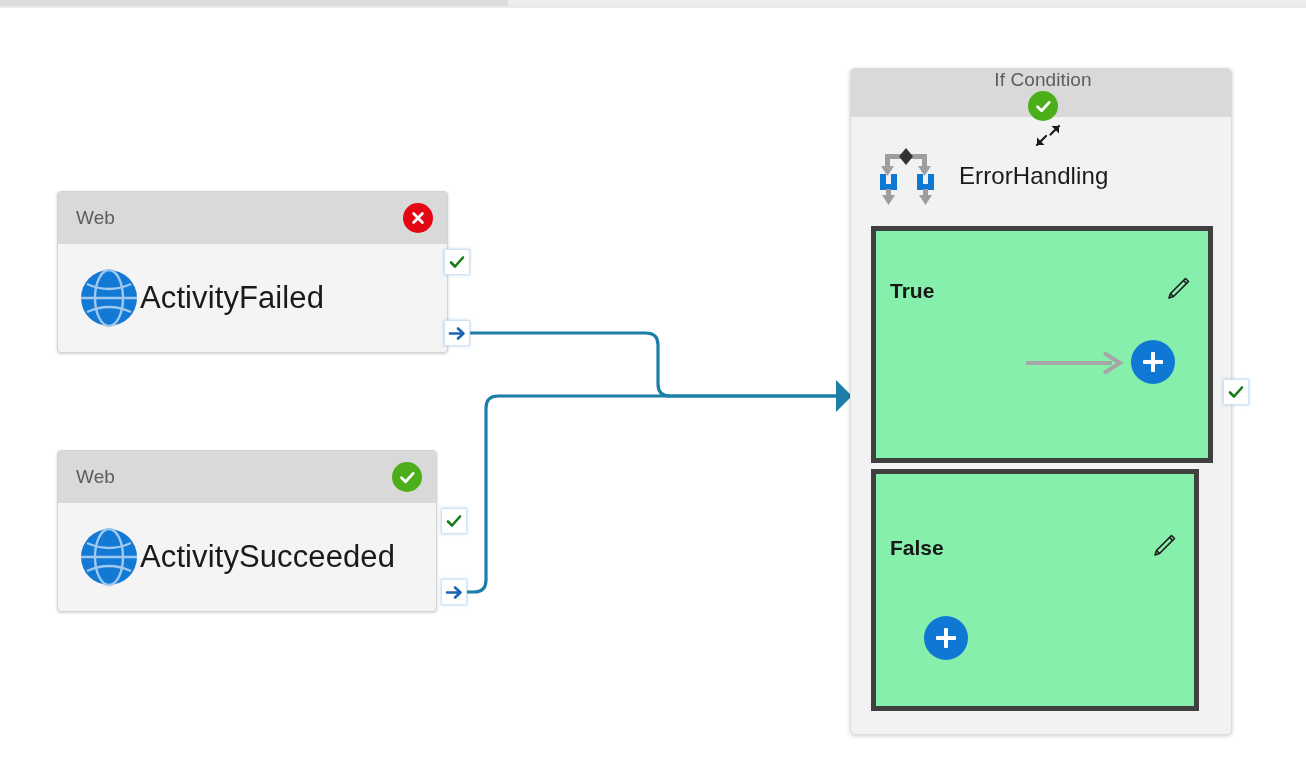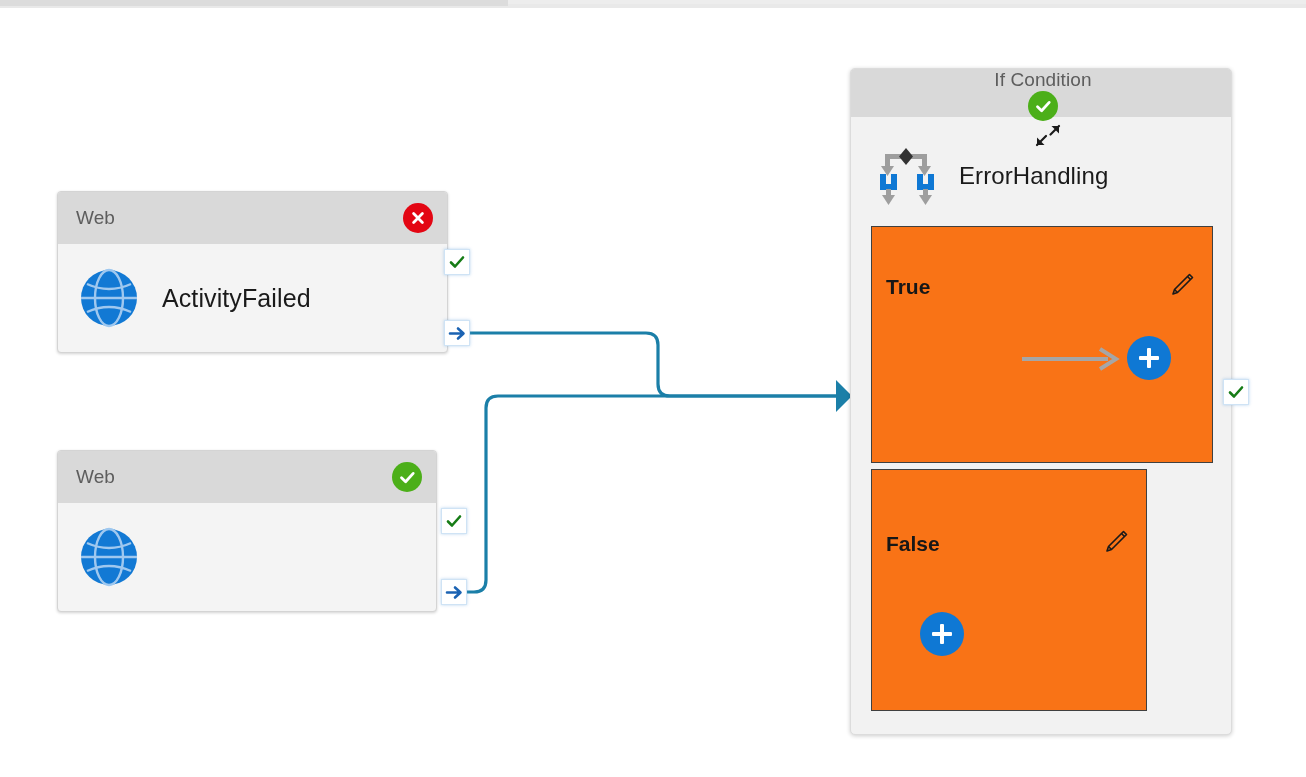--- a/index.html
+++ b/index.html
@@ -69,23 +69,22 @@
     flex: 1;
     letter-spacing: 0.1px;
   }
   .card-body {
     display: flex;
     align-items: center;
     padding-left: 20px;
     box-sizing: border-box;
   }
   .card-label {
-    font-size: 25px;
+    font-size: 31px;
     color: #1a1a1a;
-    margin-left: 22px;
     letter-spacing: 0.1px;
     white-space: nowrap;
   }
 
   
   .status-circle {
     width: 30px; height: 30px;
     border-radius: 50%;
     display: flex;
     align-items: center;
@@ -140,22 +139,22 @@
     padding: 28px 0 10px 22px;
   }
   .panel-activity-label {
     font-size: 24px;
     color: #1a1a1a;
     margin-left: 20px;
     letter-spacing: 0.1px;
   }
   .branch {
     position: absolute;
-    background: #f97316;
-    border: 1px solid #404040;
+    background: #86efac;
+    border: 5px solid #404040;
     box-sizing: border-box;
   }
   .branch-title {
     position: absolute;
     left: 14px;
     font-size: 21px;
     font-weight: bold;
     color: #171717;
   }
   .pencil {
@@ -264,20 +263,21 @@
     <div class="card-body" style="height:108px;">
       <svg width="62" height="62" viewBox="0 0 62 62">
         <circle cx="31" cy="31" r="28" fill="#1279d4"></circle>
         <g stroke="#9fc8ef" stroke-width="2.4" fill="none">
           <ellipse cx="31" cy="31" rx="14" ry="28"></ellipse>
           <line x1="3" y1="31" x2="59" y2="31"></line>
           <path d="M9 17 Q31 27 53 17"></path>
           <path d="M9 45 Q31 35 53 45"></path>
         </g>
       </svg>
+      <span class="card-label">ActivitySucceeded</span>
     </div>
   </div>
 
   <div class="port" style="left:441px; top:508px;">
     <svg width="18" height="18" viewBox="0 0 18 18">
       <path d="M3 9.5 L7 13.5 L15 4.5" stroke="#167c16" stroke-width="2.6" fill="none" stroke-linecap="round" stroke-linejoin="round"></path>
     </svg>
   </div>
   <div class="port" style="left:441px; top:579px;">
     <svg width="19" height="19" viewBox="0 0 19 19">
@@ -352,21 +352,21 @@
 
 
       <svg width="110" height="24" viewBox="0 0 110 24" style="position:absolute; left:148px; top:120px;">
         <line x1="2" y1="12" x2="88" y2="12" stroke="#a6a6a6" stroke-width="4"></line>
         <polyline points="80,2 96,12 80,22" stroke="#a6a6a6" stroke-width="4" fill="none" stroke-linecap="butt"></polyline>
       </svg>
 
       <div class="plus-btn" style="left:255px; top:109px;"></div>
     </div>
 
-    <div class="branch" style="left:20px; top:400px; width:276px; height:242px;">
+    <div class="branch" style="left:20px; top:400px; width:328px; height:242px;">
       <span class="branch-title" style="top:62px;">False</span>
       <span class="pencil" style="top:58px;">
         <svg width="28" height="28" viewBox="0 0 28 28">
           <g stroke="#1a1a1a" stroke-width="1.6" fill="none" stroke-linejoin="round">
             <path d="M21.5 3.5 L24.5 6.5 L9.5 21.5 L5 23 L6.5 18.5 Z"></path>
             <path d="M19.5 5.5 L22.5 8.5"></path>
             <path d="M6.5 18.5 L9.5 21.5"></path>
           </g>
         </svg>
       </span>

